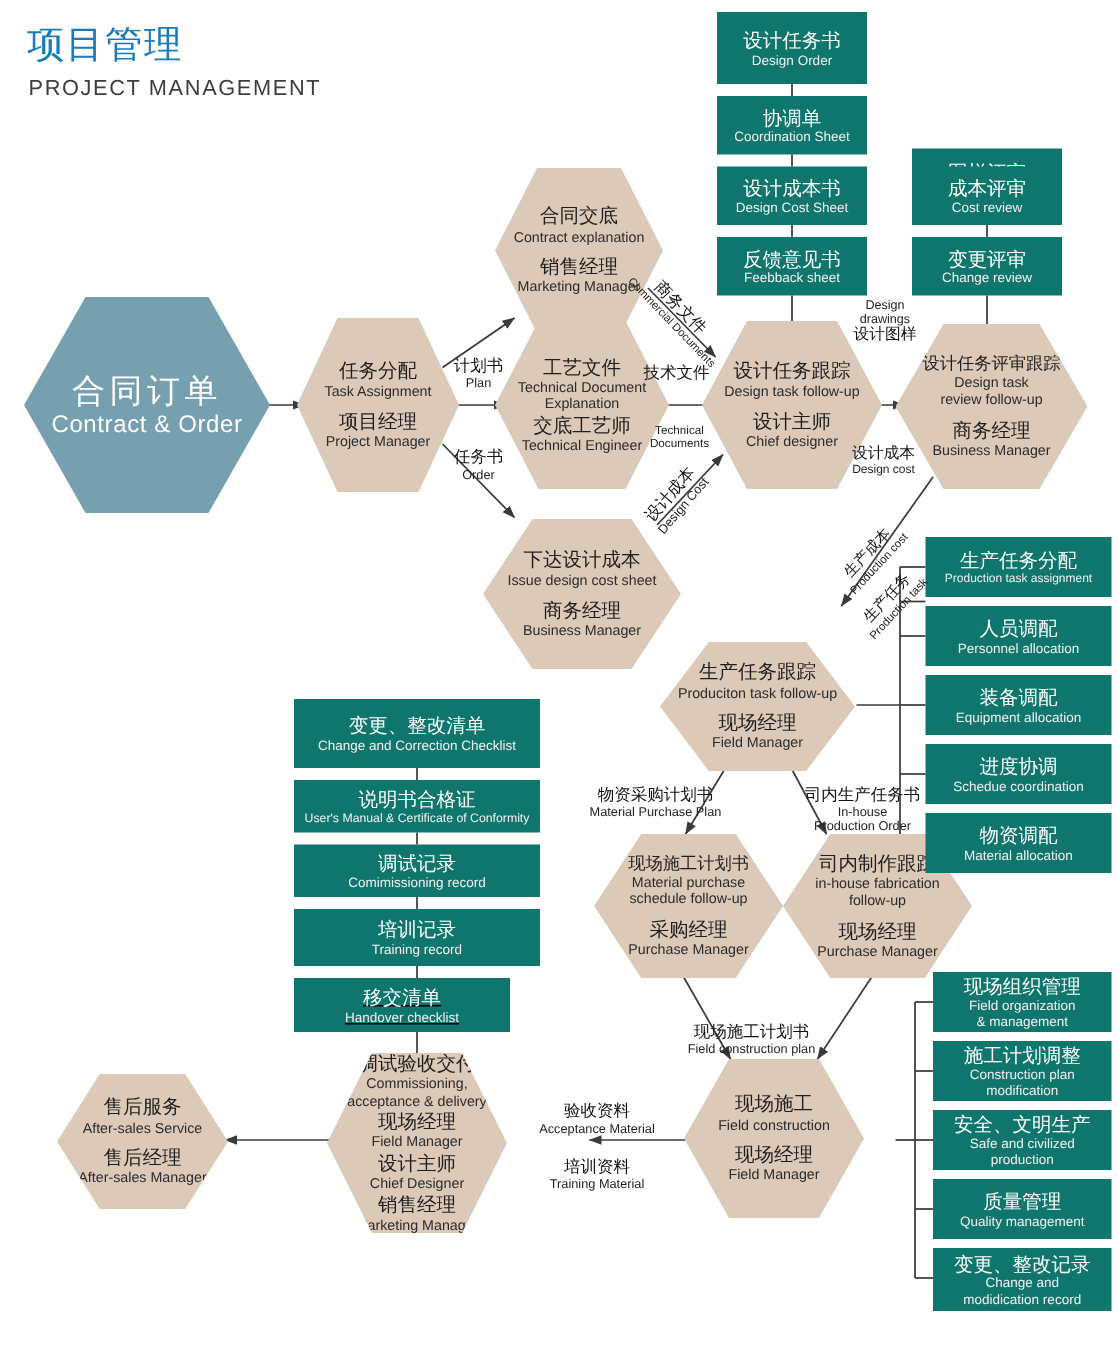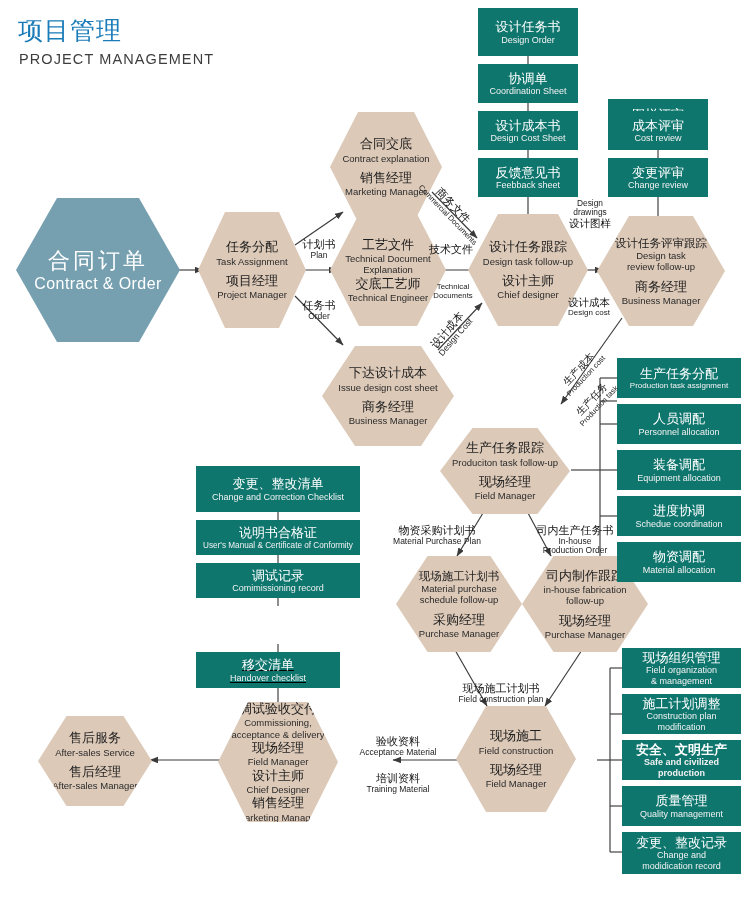--- a/index.html
+++ b/index.html
@@ -321,36 +321,40 @@
     <span class="en">Change and Correction Checklist</span>
   </div>
   <div class="gbox" style="left:196px;top:520px;width:164px;height:35px;">
     <span class="cn">说明书合格证</span>
     <span class="en" style="font-size:8.2px;">User's Manual &amp; Certificate of Conformity</span>
   </div>
   <div class="gbox" style="left:196px;top:563px;width:164px;height:35px;">
     <span class="cn">调试记录</span>
     <span class="en">Comimissioning record</span>
   </div>
+  <div class="gbox" style="left:196px;top:606px;width:164px;height:38px;">
+    <span class="cn">培训记录</span>
+    <span class="en">Training record</span>
+  </div>
   <div class="gbox" style="left:196px;top:652px;width:144px;height:36px;text-decoration:underline;">
     <span class="cn">移交清单</span>
     <span class="en">Handover checklist</span>
   </div>
 
   <div class="gbox" style="left:622px;top:648px;width:119px;height:40px;">
     <span class="cn">现场组织管理</span>
     <span class="en">Field organization</span>
     <span class="en">&amp; management</span>
   </div>
   <div class="gbox" style="left:622px;top:694px;width:119px;height:40px;">
     <span class="cn">施工计划调整</span>
     <span class="en">Construction plan</span>
     <span class="en">modification</span>
   </div>
-  <div class="gbox" style="left:622px;top:740px;width:119px;height:40px;font-weight:bold;">
+  <div class="gbox" style="left:622px;top:740px;width:119px;height:40px;">
     <span class="cn">安全、文明生产</span>
     <span class="en">Safe and civilized</span>
     <span class="en">production</span>
   </div>
   <div class="gbox" style="left:622px;top:786px;width:119px;height:40px;">
     <span class="cn">质量管理</span>
     <span class="en">Quality management</span>
   </div>
   <div class="gbox" style="left:622px;top:832px;width:119px;height:42px;">
     <span class="cn">变更、整改记录</span>

